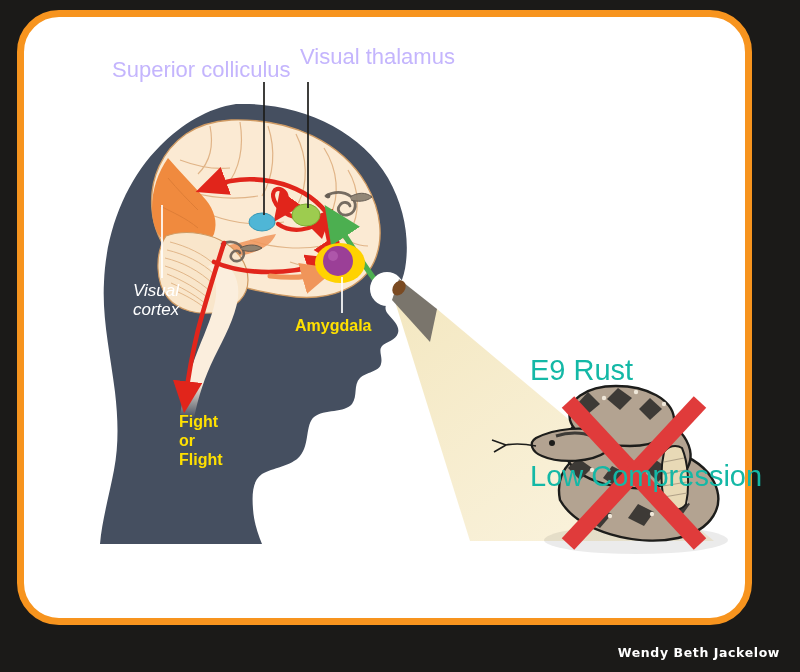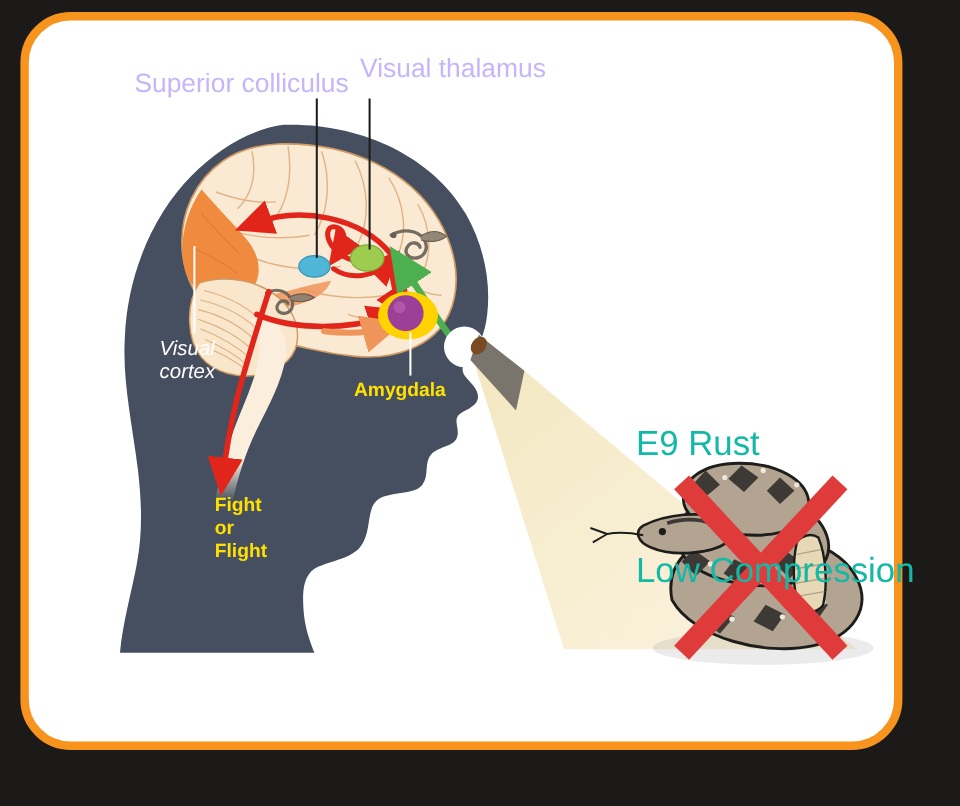--- a/index.html
+++ b/index.html
@@ -309,14 +309,15 @@
 
   <div class="lbl lbl-yellow" style="left:163px;top:412px;width:56px;line-height:1.2;margin-left:16px;">Fight
 or
 Flight</div>
 
   <div class="lbl lbl-red" style="left:530px;top:282px;width:240px;">
     <div>E9 Rust</div>
     <div>Low Compression</div>
   </div>
 
+  <div class="credit">Wendy Beth Jackelow</div>
 
 </div>
 
 </body></html>

